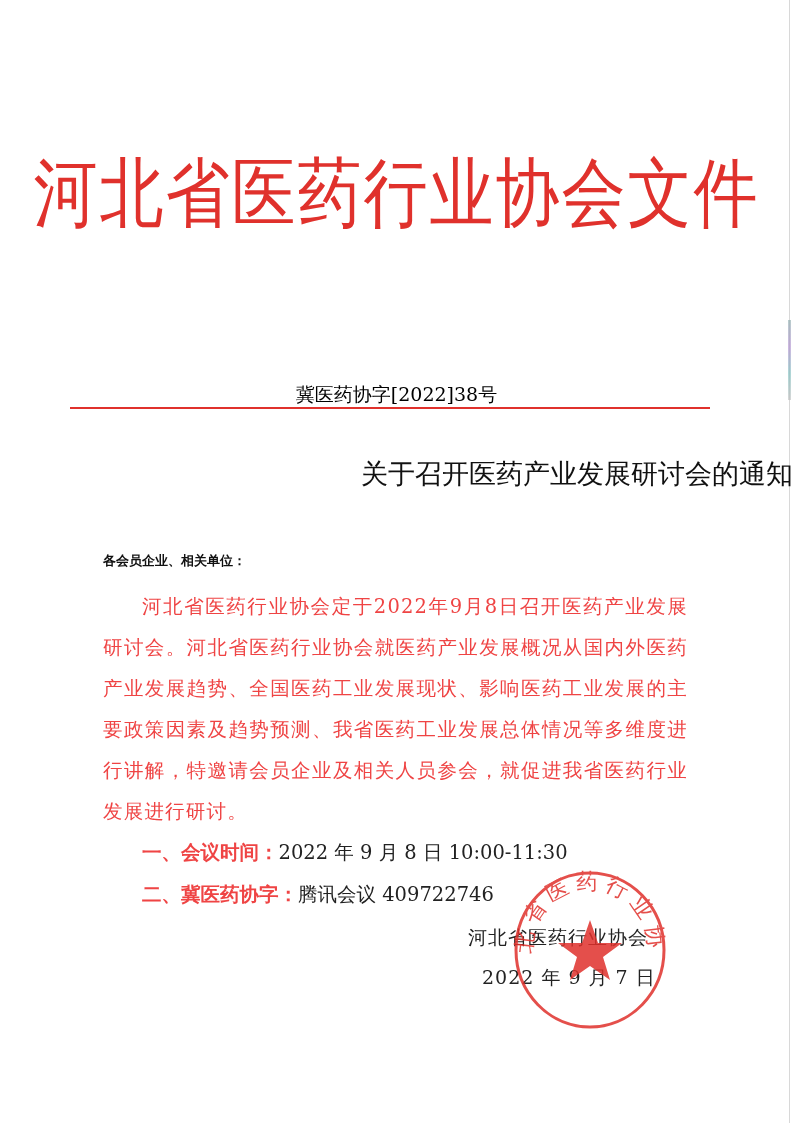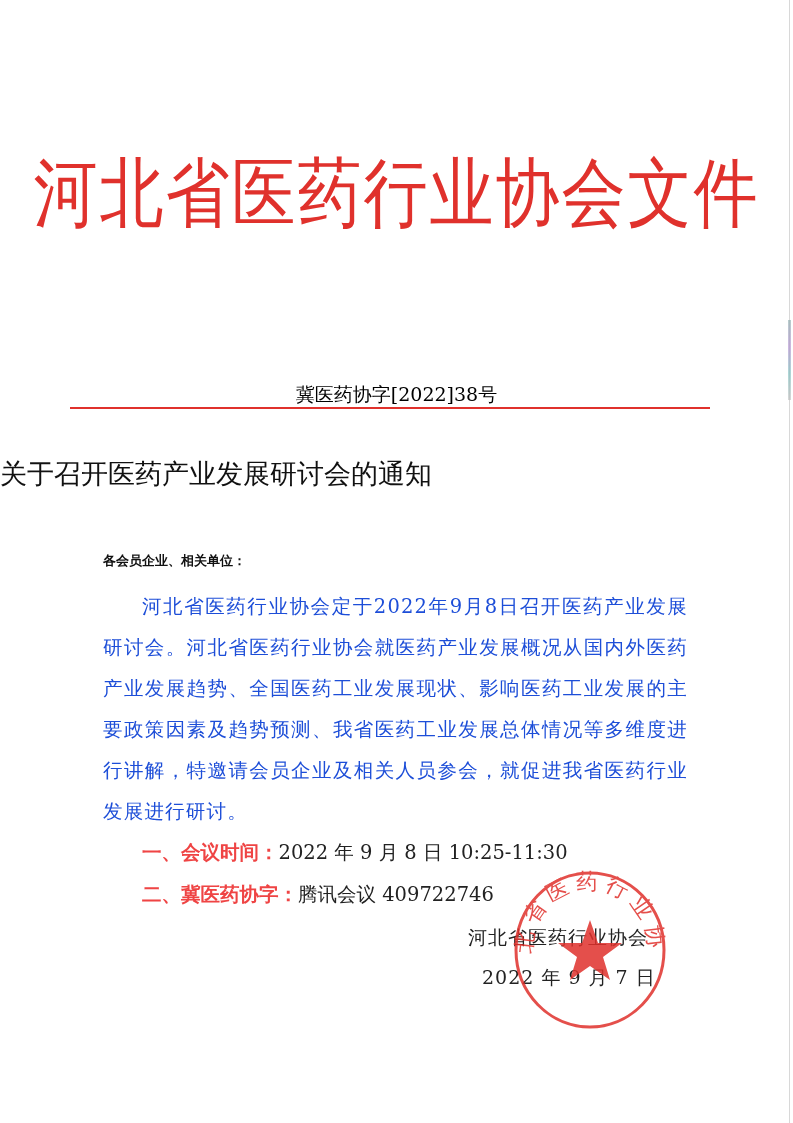--- a/index.html
+++ b/index.html
@@ -17,31 +17,31 @@
     transform: scaleY(1.18); transform-origin: top center;
   }
   .doc-number {
     left:0; width:793px; top:380px; text-align:center;
     font-size:19px; line-height:28px; color:#000000;
   }
   .red-rule {
     left:70px; width:640px; top:407px; height:2px; background:#e0312c;
   }
   .notice-title {
-    left:0; width:793px; top:454px; text-align:left;
+    left:0; width:793px; top:454px; text-align:right;
     font-size:27px; line-height:40px; color:#111;
     font-family: "DejaVu Sans", "Liberation Sans", sans-serif;
   }
   .salutation {
     left:103px; top:546px; font-size:13px; line-height:30px; font-weight:bold;
     font-family: "DejaVu Sans", "Liberation Sans", sans-serif; color:#111;
   }
   .body-para {
     left:103px; width:585px; top:586px;
-    font-size:19.5px; line-height:41px; color:#1d4ed8;
+    font-size:19.5px; line-height:41px; color:#ef4444;
     text-indent:39px; text-align:justify; letter-spacing:1.2px;
   }
   .item-line {
     left:142px; font-size:19.5px; line-height:30px; color:#222;
   }
   .item-line .lbl {
     font-weight:bold; font-family: "DejaVu Sans", "Liberation Sans", sans-serif; color:#ef4444;
   }
   .sign-org {
     left:468px; top:922px; font-size:19px; line-height:30px; color:#222; letter-spacing:1px;
@@ -72,21 +72,21 @@
 <div class="abs doc-number">冀医药协字[2022]38号</div>
 <div class="abs red-rule"></div>
 
 <div class="abs notice-title">关于召开医药产业发展研讨会的通知</div>
 
 <div class="abs salutation">各会员企业、相关单位：</div>
 
 <div class="abs body-para">河北省医药行业协会定于2022年9月8日召开医药产业发展研讨会。河北省医药行业协会就医药产业发展概况从国内外医药产业发展趋势、全国医药工业发展现状、影响医药工业发展的主要政策因素及趋势预测、我省医药工业发展总体情况等多维度进行讲解，特邀请会员企业及相关人员参会，就促进我省医药行业发展进行研讨。</div>
 
 <div class="abs item-line" style="top:838px;">
-  <span class="lbl">一、会议时间：</span><span>2022 年 9 月 8 日 10:25-11:30</span>
+  <span class="lbl">一、会议时间：</span><span>2022 年 9 月 8 日 10:00-11:30</span>
 </div>
 <div class="abs item-line" style="top:880px;">
   <span class="lbl">二、冀医药协字：</span><span>腾讯会议 409722746</span>
 </div>
 
 <div class="abs sign-org">河北省医药行业协会</div>
 <div class="abs sign-date">2022 年 9 月 7 日</div>
 
 <svg class="abs seal" viewBox="0 0 156 160">
   <defs>

